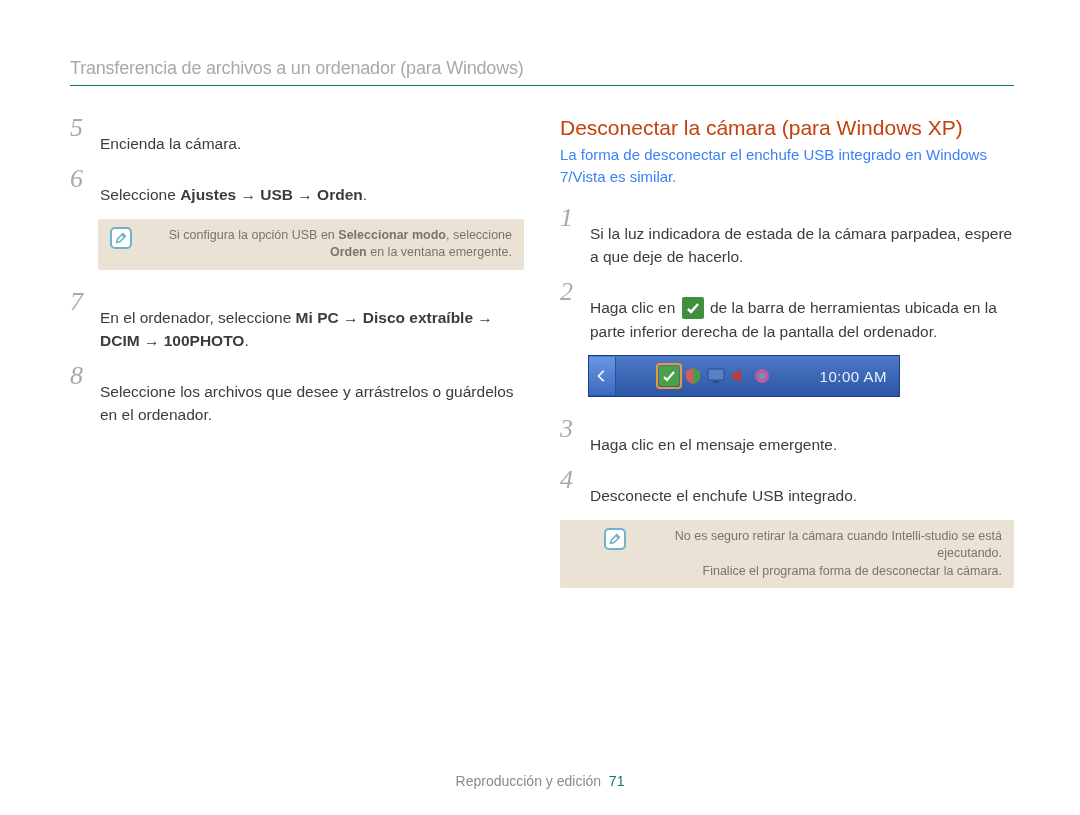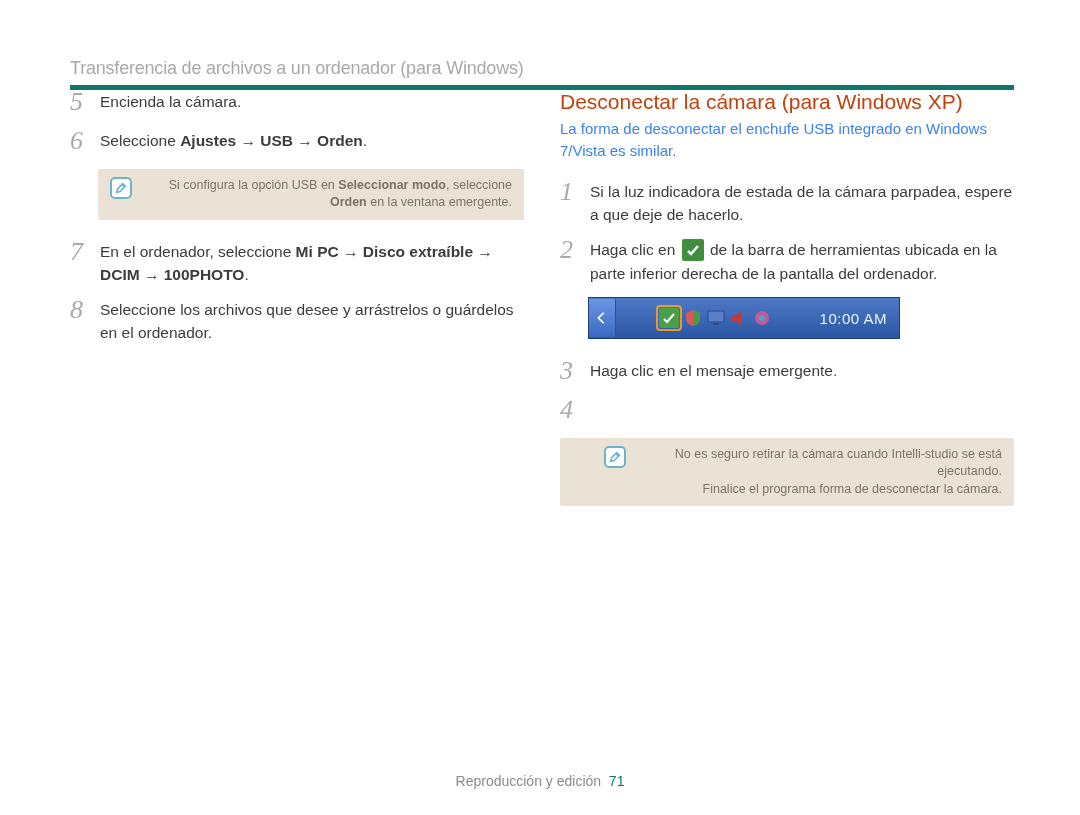--- a/index.html
+++ b/index.html
@@ -12,22 +12,23 @@
     position: relative;
   }
   .page {
     padding: 58px 66px 0 70px;
     box-sizing: border-box;
     width: 100%;
     height: 100%;
     position: relative;
   }
   .header {
-    border-bottom: 5px solid #0f766e;
+    border-bottom: 1px solid #0f766e;
     padding-bottom: 6px;
+    margin-bottom: 30px;
   }
   .header-title {
     font-size: 18px;
     color: #a9a9a9;
     font-weight: 400;
     letter-spacing: -0.2px;
   }
   .columns {
     display: flex;
     gap: 36px;
@@ -51,20 +52,21 @@
     font-family: Georgia, "Times New Roman", serif;
     margin-right: 6px;
     line-height: 1.05;
     position: relative;
     top: -2px;
   }
   .step-txt {
     font-size: 15.5px;
     color: #3c3c3c;
     flex: 1;
+    margin-top: 16px;
   }
   .step-txt b { font-weight: 700; }
   .notebox {
     display: flex;
     background: #eae3d5;
     border-radius: 2px;
     padding: 8px 12px;
     margin: 6px 0 20px 28px;
     gap: 12px;
     align-items: flex-start;
@@ -283,20 +285,21 @@
         <div class="tb-time">10:00 AM</div>
       </div>
 
       <div class="step">
         <div class="step-num">3</div>
         <div class="step-txt">Haga clic en el mensaje emergente.</div>
       </div>
 
       <div class="step">
         <div class="step-num">4</div>
+        <div class="step-txt">Desconecte el enchufe USB integrado.</div>
       </div>
 
       <div class="notebox full">
         <div class="note-icon">
           <svg viewBox="0 0 16 16" width="14" height="14">
               <path fill="none" stroke="#6fb2c9" stroke-width="1.8" d="M3 13l1-4 6-6 3 3-6 6-4 1zM9 4l3 3"></path>
             </svg>
         </div>
         <div class="note-text">
           <span>No es seguro retirar la cámara cuando Intelli-studio se está ejecutando.</span><br>

